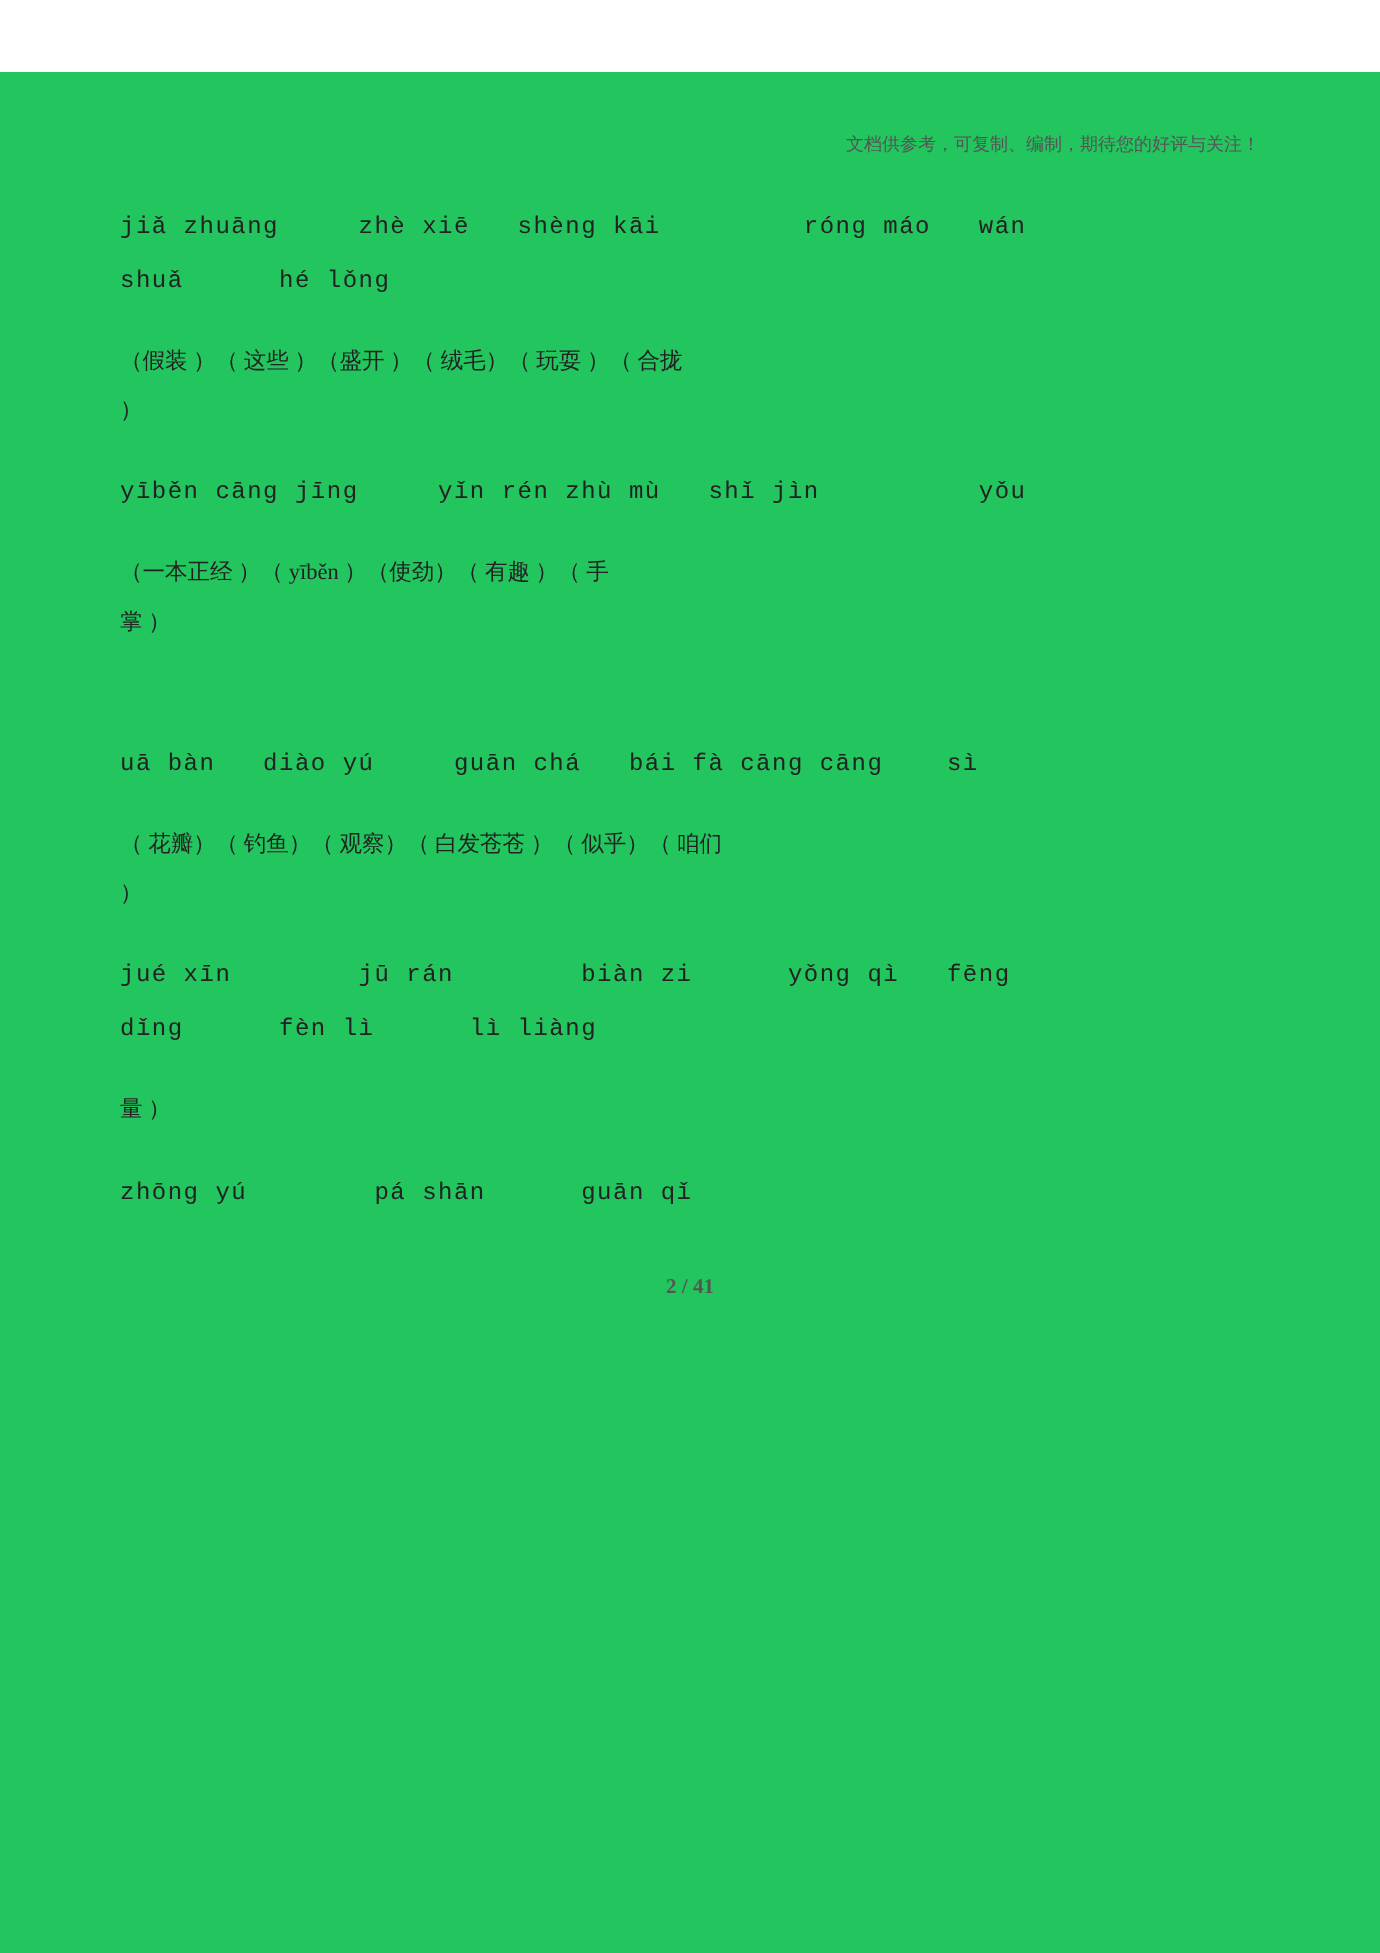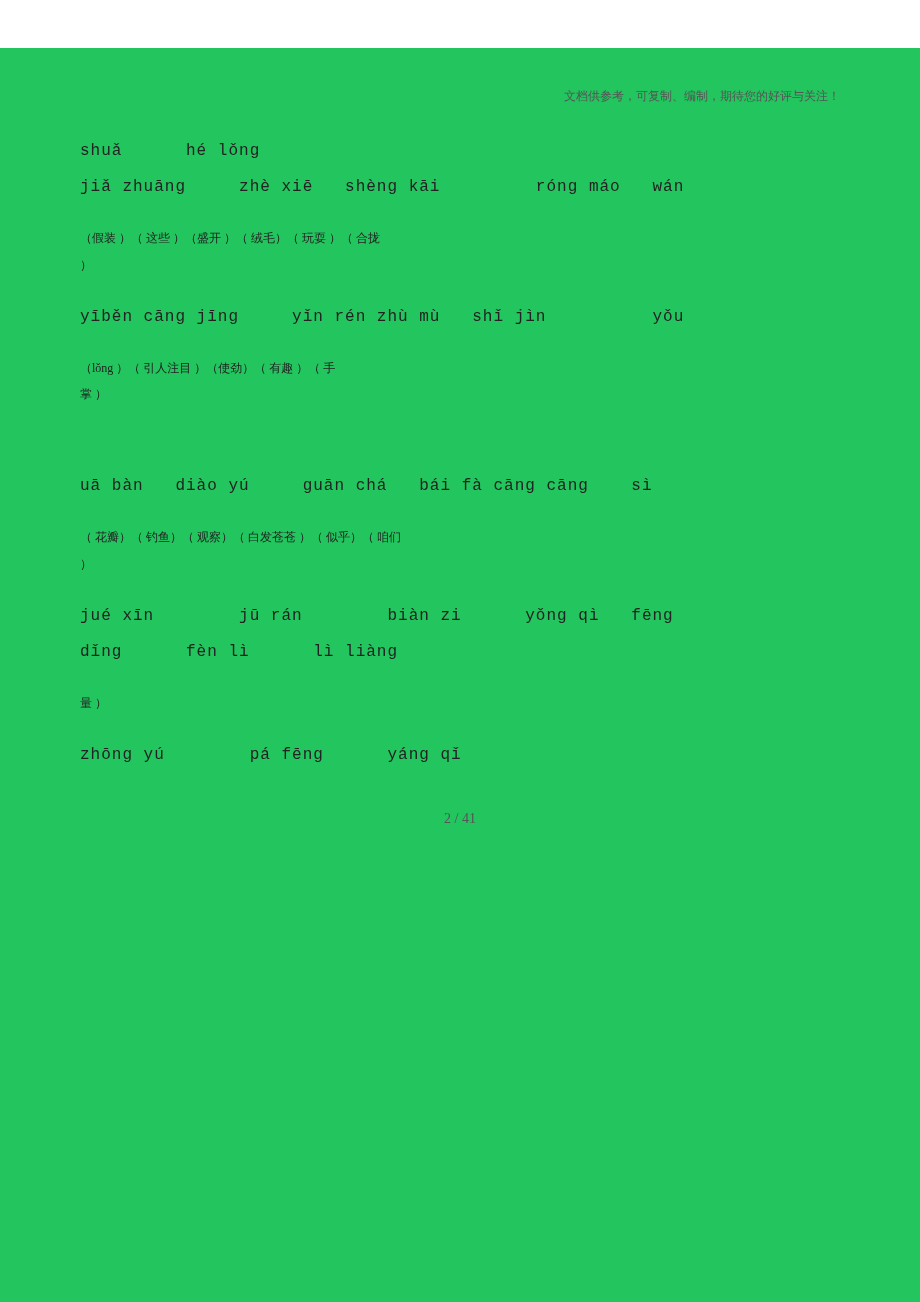--- a/index.html
+++ b/index.html
@@ -42,56 +42,57 @@
       font-size: 16px;
       color: #222;
       line-height: 2;
       letter-spacing: 1px;
       margin-bottom: 4px;
       white-space: pre-wrap;
     }
 
     .chinese-line {
       font-family: "SimSun", "宋体", serif;
-      font-size: 12px;
+      font-size: 15px;
       color: #222;
       line-height: 1.9;
       margin-bottom: 4px;
     }
 
     .page-footer {
       text-align: center;
       font-size: 14px;
       color: #555;
       margin-top: 40px;
+      font-weight: bold;
     }
 
     .spacer {
       height: 20px;
     }
   </style>
 </head>
 <body>
 
 <div class="page-container">
 
   <div class="header-note">文档供参考，可复制、编制，期待您的好评与关注！</div>
 
   <div class="section">
+    <div class="pinyin-line">jiǎ zhuāng     zhè xiē   shèng kāi         róng máo   wán</div>
     <div class="pinyin-line">shuǎ      hé lǒng</div>
-    <div class="pinyin-line">jiǎ zhuāng     zhè xiē   shèng kāi         róng máo   wán</div>
     <div class="spacer"></div>
     <div class="chinese-line">（假装   ）（ 这些 ）（盛开      ）（  绒毛）（  玩耍 ）（ 合拢</div>
     <div class="chinese-line">）</div>
   </div>
 
   <div class="section">
     <div class="pinyin-line">yīběn cāng jīng     yǐn rén zhù mù   shǐ jìn          yǒu</div>
     <div class="spacer"></div>
-    <div class="chinese-line">（lǒng   ）（  引人注目    ）（使劲）（  有趣    ）（ 手</div>
+    <div class="chinese-line">（一本正经   ）（  yīběn    ）（使劲）（  有趣    ）（ 手</div>
     <div class="chinese-line">掌 ）</div>
   </div>
 
   <div class="spacer"></div>
   <div class="spacer"></div>
 
   <div class="section">
     <div class="pinyin-line">uā bàn   diào yú     guān chá   bái fà cāng cāng    sì</div>
     <div class="spacer"></div>
     <div class="chinese-line">（ 花瓣）（ 钓鱼）（  观察）（  白发苍苍    ）（ 似乎）（ 咱们</div>
@@ -99,20 +100,20 @@
   </div>
 
   <div class="section">
     <div class="pinyin-line">jué xīn        jū rán        biàn zi      yǒng qì   fēng</div>
     <div class="pinyin-line">dǐng      fèn lì      lì liàng</div>
     <div class="spacer"></div>
     <div class="chinese-line">量 ）</div>
   </div>
 
   <div class="section">
-    <div class="pinyin-line">zhōng yú        pá fēng      yáng qǐ</div>
+    <div class="pinyin-line">zhōng yú        pá shān      guān qǐ</div>
   </div>
 
   <div class="page-footer">
     <span>2 / 41</span>
   </div>
 
 </div>
 
 </body></html>

